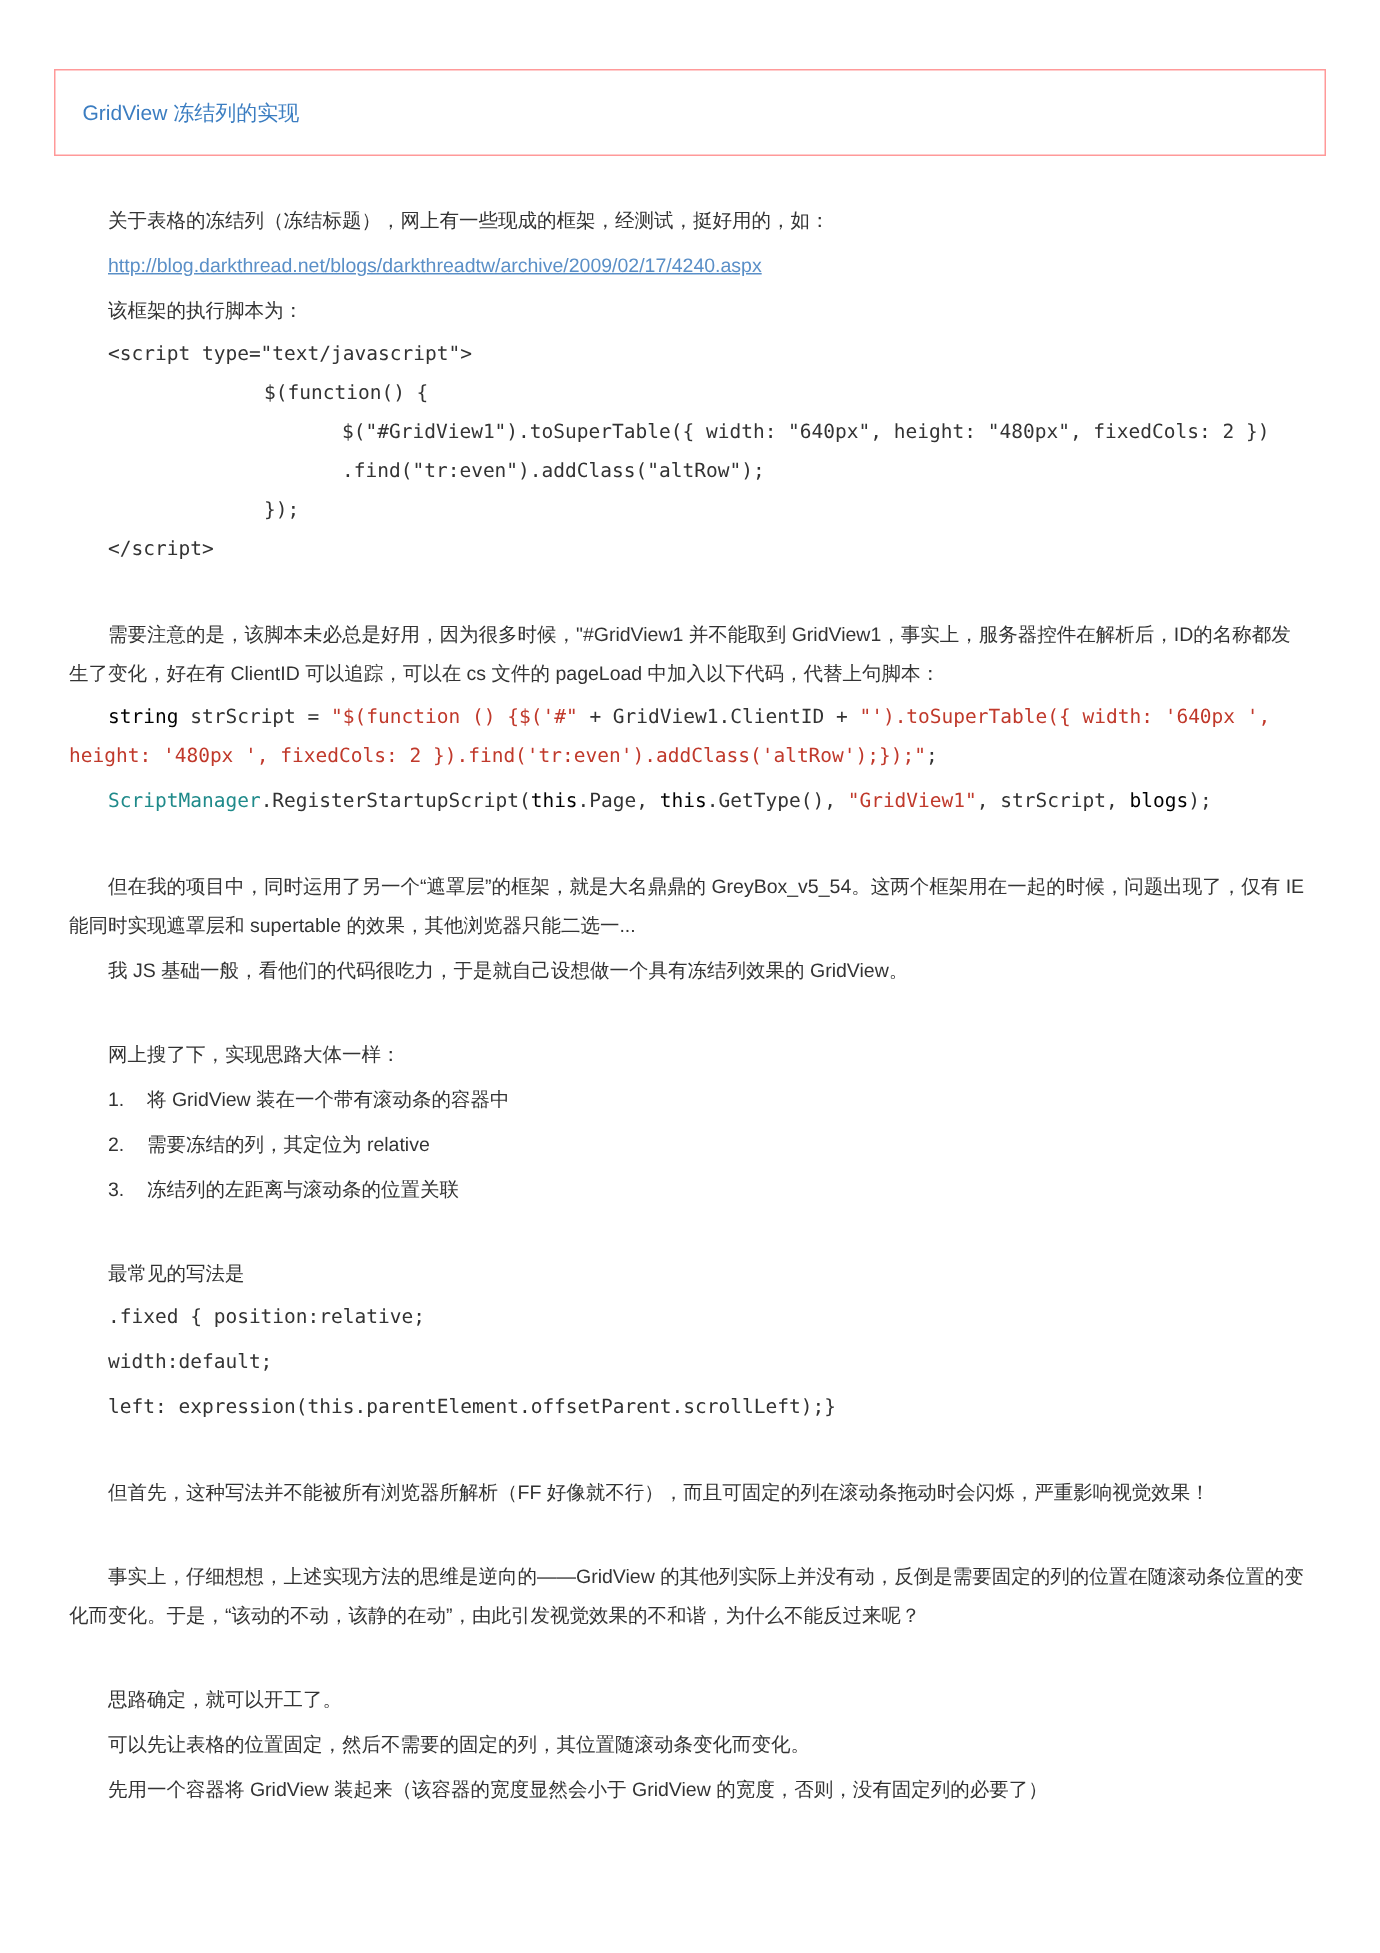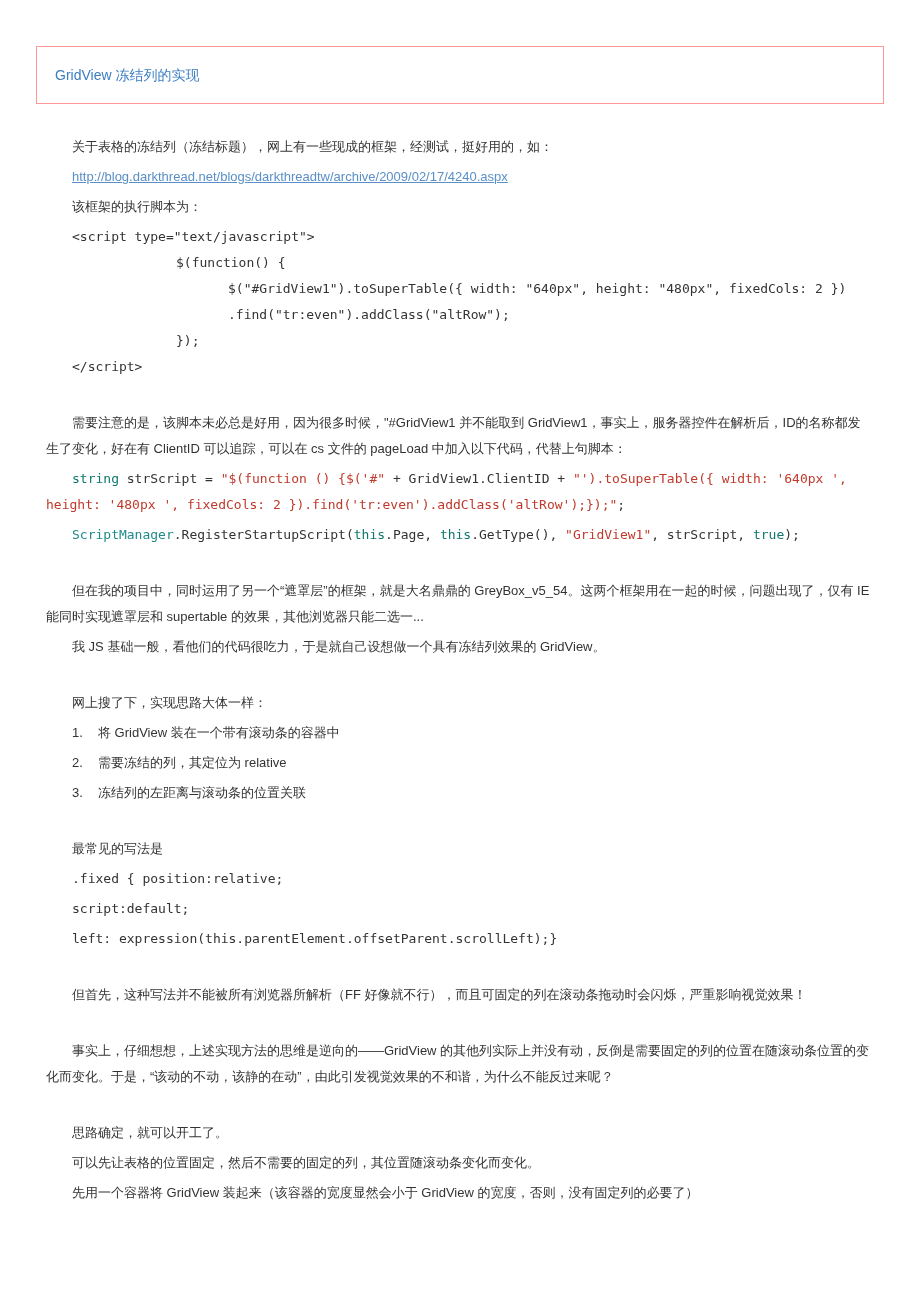--- a/index.html
+++ b/index.html
@@ -31,21 +31,21 @@
     display: block;
     margin-bottom: 4px;
     word-break: break-all;
   }
   .mono { font-family: "NSimSun", "SimSun", monospace; }
   .code-block { margin: 4px 0 4px 2em; font-family: "NSimSun", "SimSun", monospace; }
   .code-line-0 { padding-left: 0; }
   .code-line-1 { padding-left: 8em; }
   .code-line-2 { padding-left: 12em; }
   .blank { height: 26px; }
-  .kw-blue { color: #0f766e; margin-top: 29px; }
+  .kw-blue { color: #000000; margin-top: 29px; }
   .str-red { color: #c0392b; }
   .cls-teal { color: #1f8a8a; }
   .num-list { padding-left: 2em; }
   .num-list .item { margin-bottom: 4px; }
   .num-list .num { display: inline-block; width: 2em; }
 </style>
 </head>
 <body>
 
 <div class="title-box">
@@ -69,42 +69,42 @@
 
   <div class="blank"></div>
 
   <div class="p" style="text-indent:2em;">需要注意的是，该脚本未必总是好用，因为很多时候，"#GridView1 并不能取到 GridView1，事实上，服务器控件在解析后，ID的名称都发生了变化，好在有 ClientID 可以追踪，可以在 cs 文件的 pageLoad 中加入以下代码，代替上句脚本：</div>
 
   <div class="p mono" style="text-indent:2em;">
     <span class="kw-blue">string</span><span>  strScript = </span><span class="str-red">"$(function () {$('#"</span><span>  + GridView1.ClientID + </span><span class="str-red"> "').toSuperTable({ width: '640px ', height: '480px ', fixedCols: 2 }).find('tr:even').addClass('altRow');});"</span><span>;</span>
   </div>
 
   <div class="p mono" style="text-indent:2em;">
-    <span class="cls-teal">ScriptManager</span><span>.RegisterStartupScript(</span><span class="kw-blue">this</span><span>.Page,   </span><span class="kw-blue">this</span><span>.GetType(),  </span><span class="str-red">"GridView1"</span><span>, strScript,  </span><span class="kw-blue">true</span><span>);</span>
+    <span class="cls-teal">ScriptManager</span><span>.RegisterStartupScript(</span><span class="kw-blue">this</span><span>.Page,   </span><span class="kw-blue">this</span><span>.GetType(),  </span><span class="str-red">"GridView1"</span><span>, strScript,  </span><span class="kw-blue">blogs</span><span>);</span>
   </div>
 
   <div class="blank"></div>
 
   <div class="p">但在我的项目中，同时运用了另一个“遮罩层”的框架，就是大名鼎鼎的 GreyBox_v5_54。这两个框架用在一起的时候，问题出现了，仅有 IE 能同时实现遮罩层和 supertable 的效果，其他浏览器只能二选一...</div>
   <div class="p">我 JS 基础一般，看他们的代码很吃力，于是就自己设想做一个具有冻结列效果的 GridView。</div>
 
   <div class="blank"></div>
 
   <div class="p">网上搜了下，实现思路大体一样：</div>
   <div class="num-list">
     <div class="item"><span class="num">1.</span><span>将 GridView 装在一个带有滚动条的容器中</span></div>
     <div class="item"><span class="num">2.</span><span>需要冻结的列，其定位为 relative</span></div>
     <div class="item"><span class="num">3.</span><span>冻结列的左距离与滚动条的位置关联</span></div>
   </div>
 
   <div class="blank"></div>
 
   <div class="p">最常见的写法是</div>
   <div class="p mono">.fixed { position:relative;</div>
-  <div class="p mono">script:default;</div>
+  <div class="p mono">width:default;</div>
   <div class="p mono">left: expression(this.parentElement.offsetParent.scrollLeft);}</div>
 
   <div class="blank"></div>
 
   <div class="p">但首先，这种写法并不能被所有浏览器所解析（FF 好像就不行），而且可固定的列在滚动条拖动时会闪烁，严重影响视觉效果！</div>
 
   <div class="blank"></div>
 
   <div class="p">事实上，仔细想想，上述实现方法的思维是逆向的——GridView 的其他列实际上并没有动，反倒是需要固定的列的位置在随滚动条位置的变化而变化。于是，“该动的不动，该静的在动”，由此引发视觉效果的不和谐，为什么不能反过来呢？</div>
 

